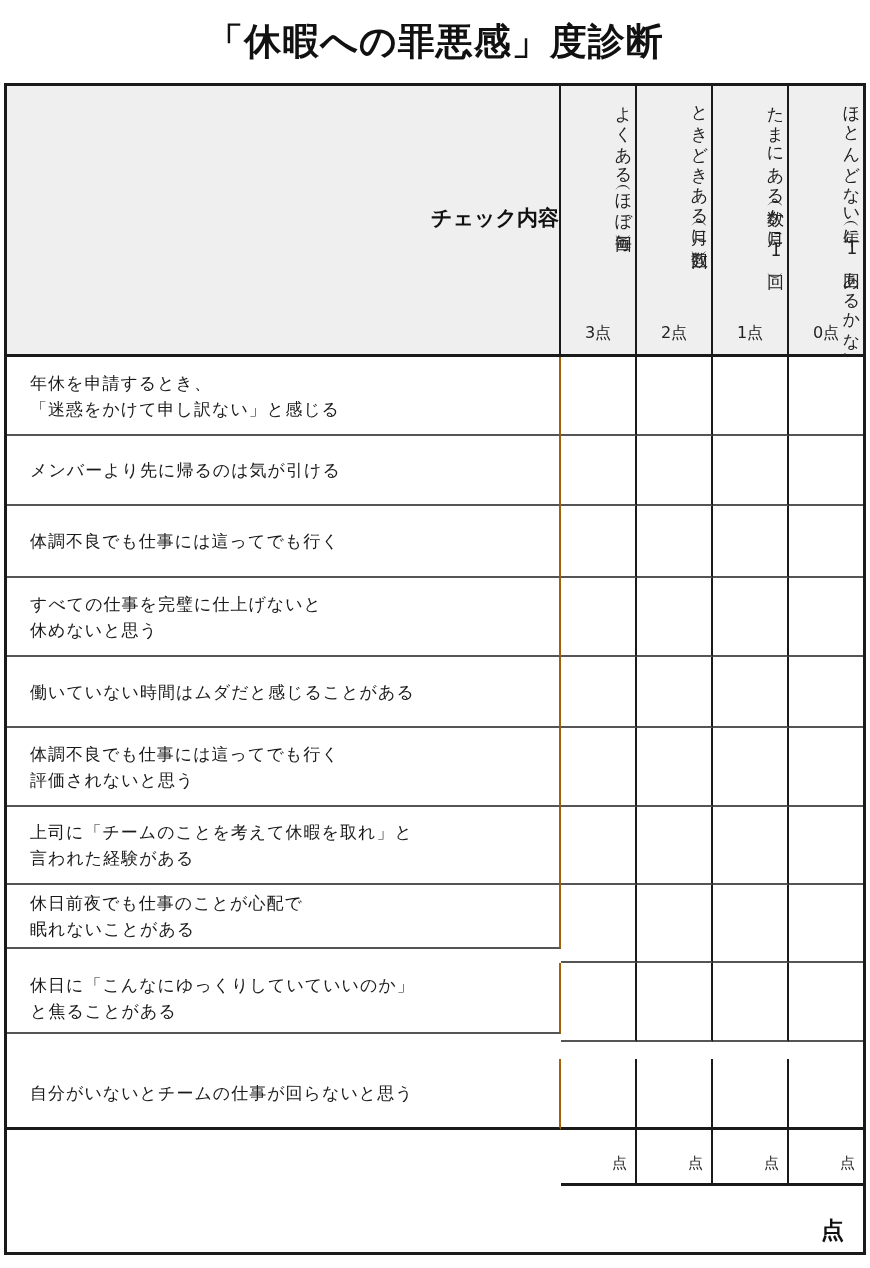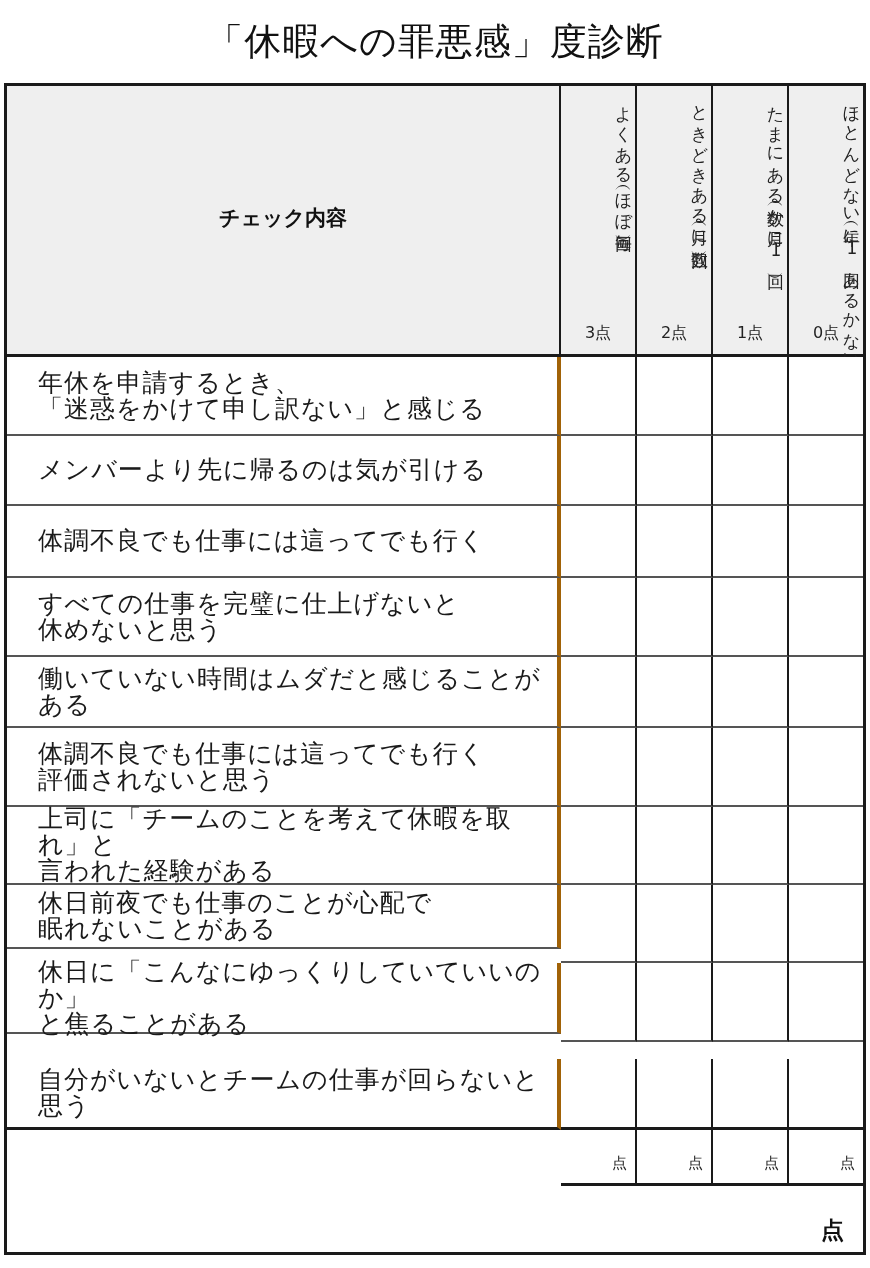--- a/index.html
+++ b/index.html
@@ -15,21 +15,21 @@
     font-family: "DejaVu Sans", "Liberation Sans", sans-serif;
     color: #111111;
   }
   .title {
     position: absolute;
     left: 0;
     top: 14px;
     width: 870px;
     text-align: center;
     font-size: 37px;
-    font-weight: normal;
+    font-weight: bold;
     letter-spacing: 1px;
     line-height: 56px;
     color: #111;
   }
   .sheet {
     position: absolute;
     left: 4px;
     top: 83px;
     width: 862px;
     height: 1172px;
@@ -40,21 +40,21 @@
     position: absolute;
     box-sizing: border-box;
   }
   
   .hdr-content {
     left: 0; top: 0;
     width: 554px; height: 271px;
     background: #efefef;
     border-right: 2px solid #1a1a1a;
     border-bottom: 3px solid #1a1a1a;
-    display: flex; align-items: center; justify-content: center;
+    display: flex; align-items: center; justify-content: flex-end;
     font-size: 21px; font-weight: bold;
     padding-bottom: 4px;
   }
   .hdr-opt {
     top: 0; height: 271px;
     background: #efefef;
     border-bottom: 3px solid #1a1a1a;
     border-right: 2px solid #1a1a1a;
   }
   .hdr-opt.last { border-right: none; }
@@ -79,25 +79,25 @@
     bottom: 10px;
     left: 0; right: 0;
     text-align: center;
     font-size: 16px;
     color: #222;
   }
   
   .row-content {
     left: 0;
     width: 554px;
-    border-right: 4px solid #a16207;
+    border-right: 2px solid #a16207;
     border-bottom: 2px solid #555;
     display: flex; align-items: center;
-    padding-left: 31px;
-    font-size: 25px;
+    padding-left: 23px;
+    font-size: 17px;
     line-height: 26px;
     letter-spacing: 1px;
     white-space: pre-line;
     color: #1a1a1a;
   }
   .row-check {
     border-right: 2px solid #1a1a1a;
     border-bottom: 2px solid #555;
     background: #fff;
   }

